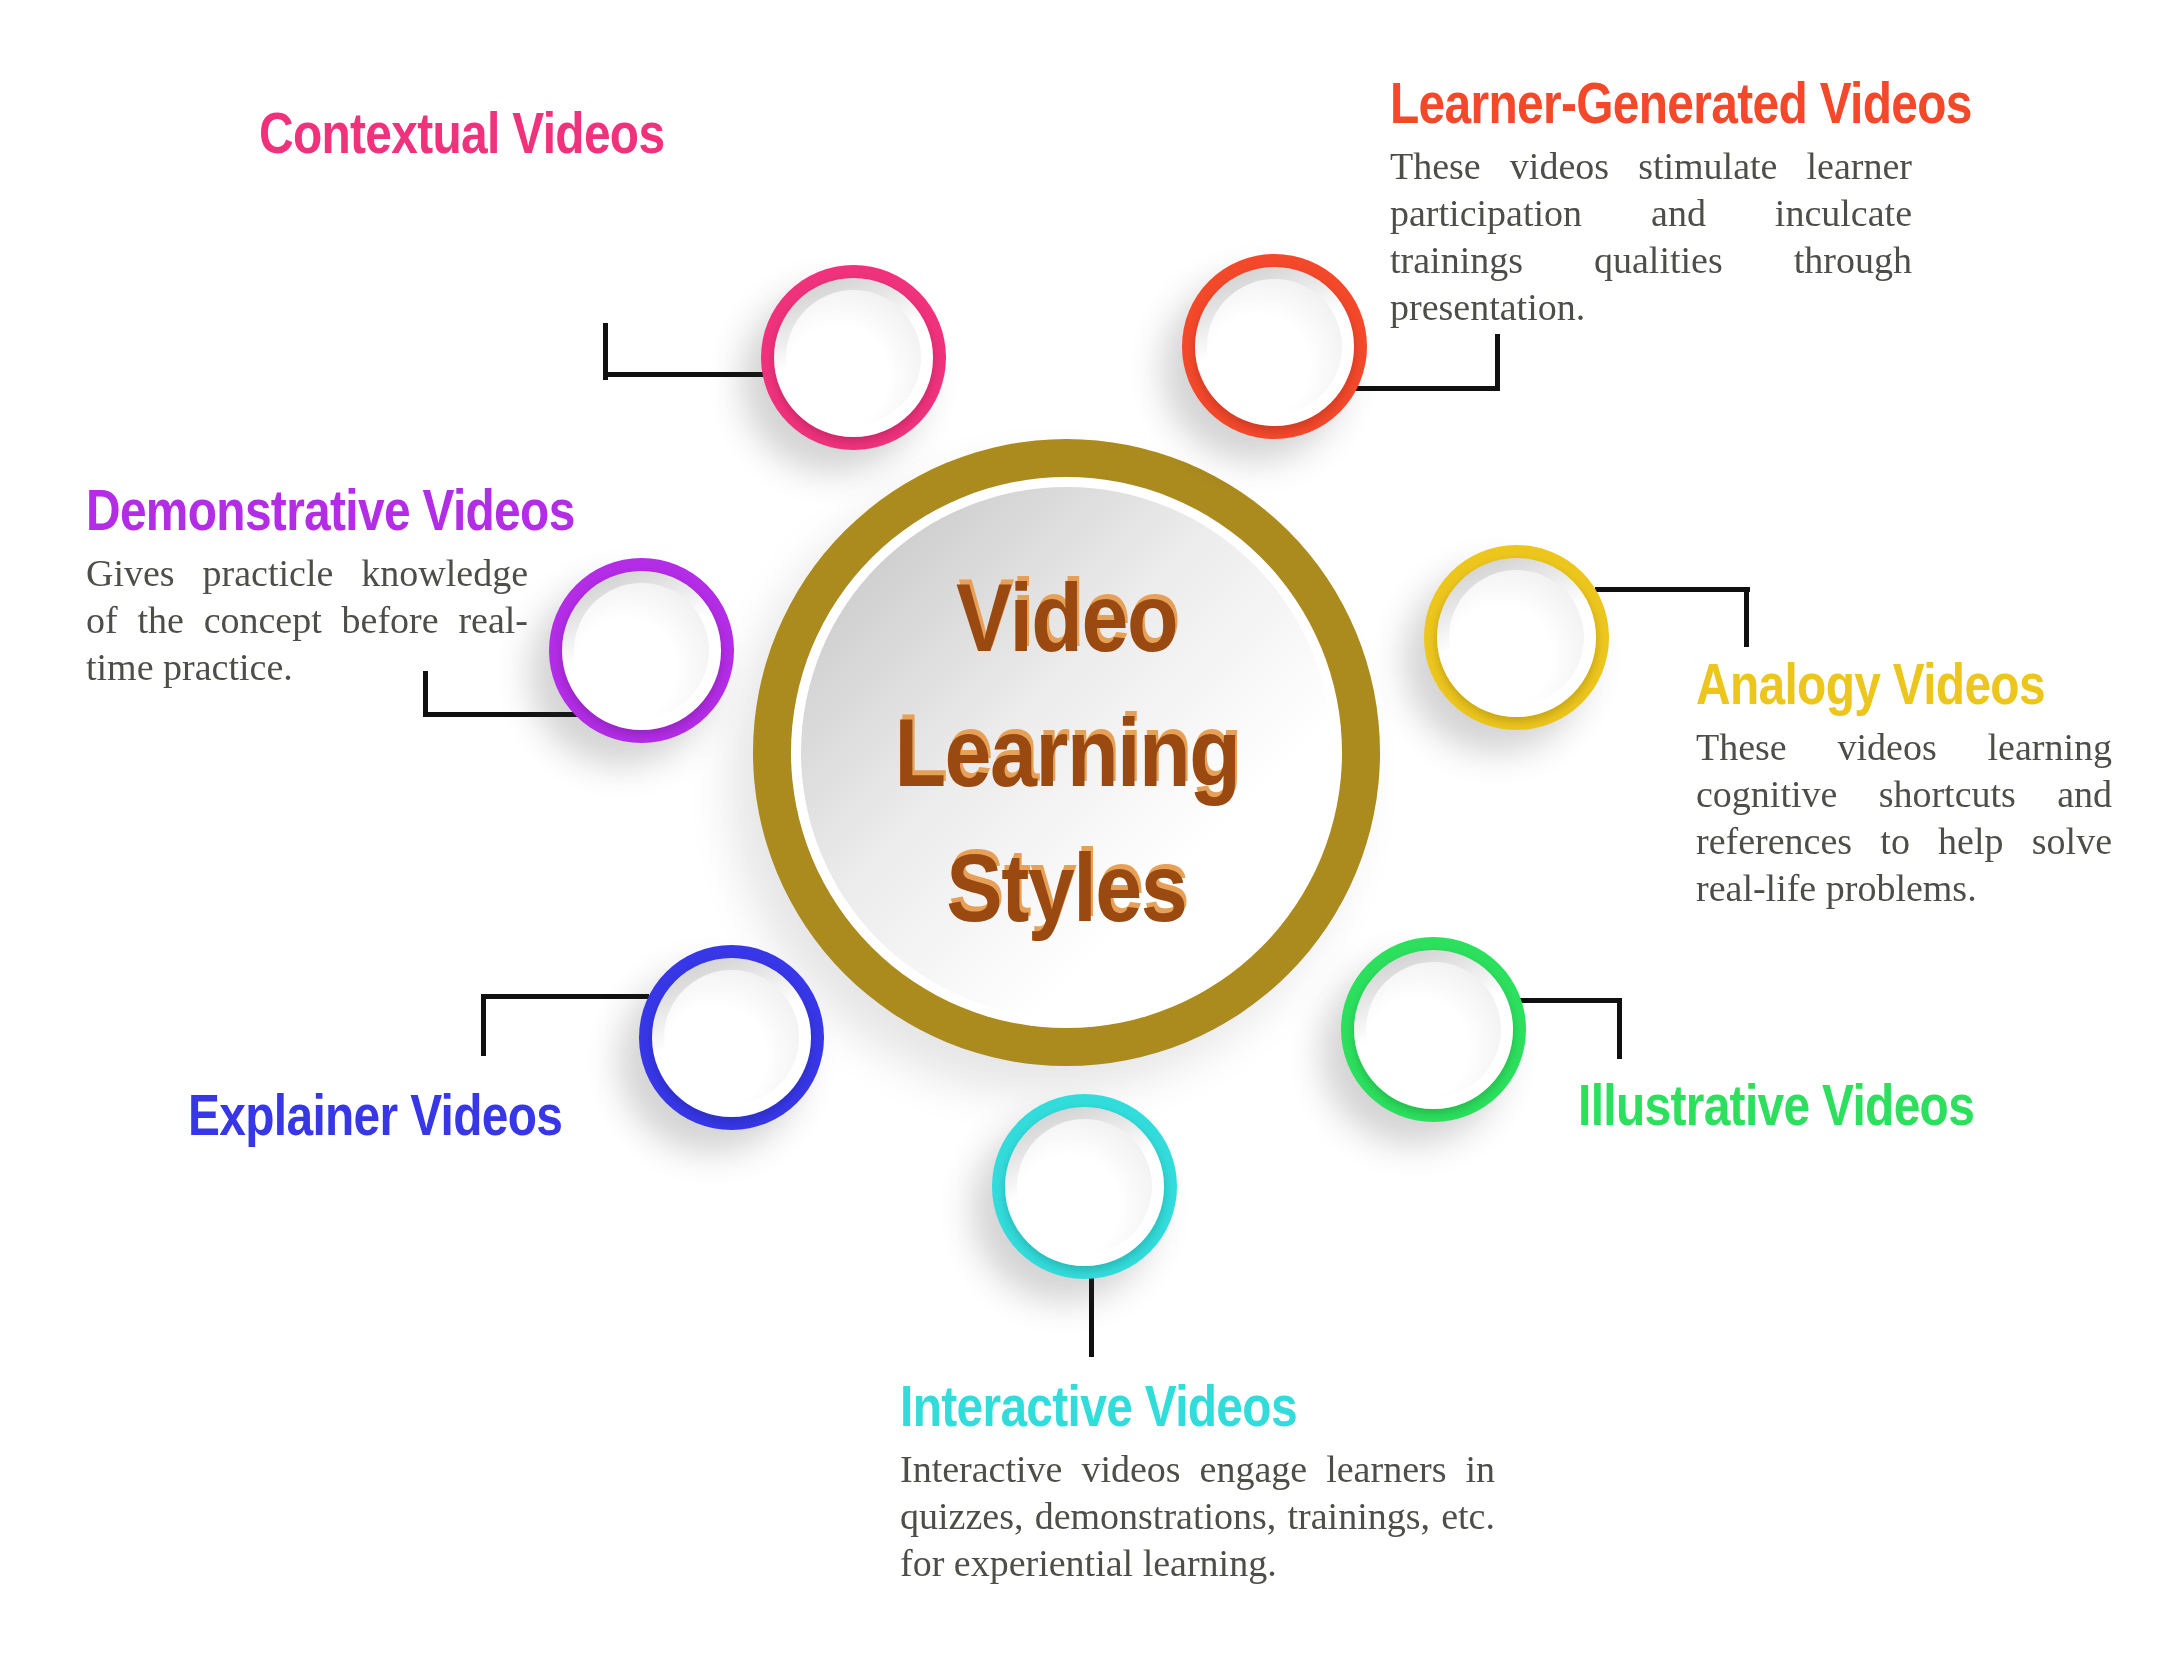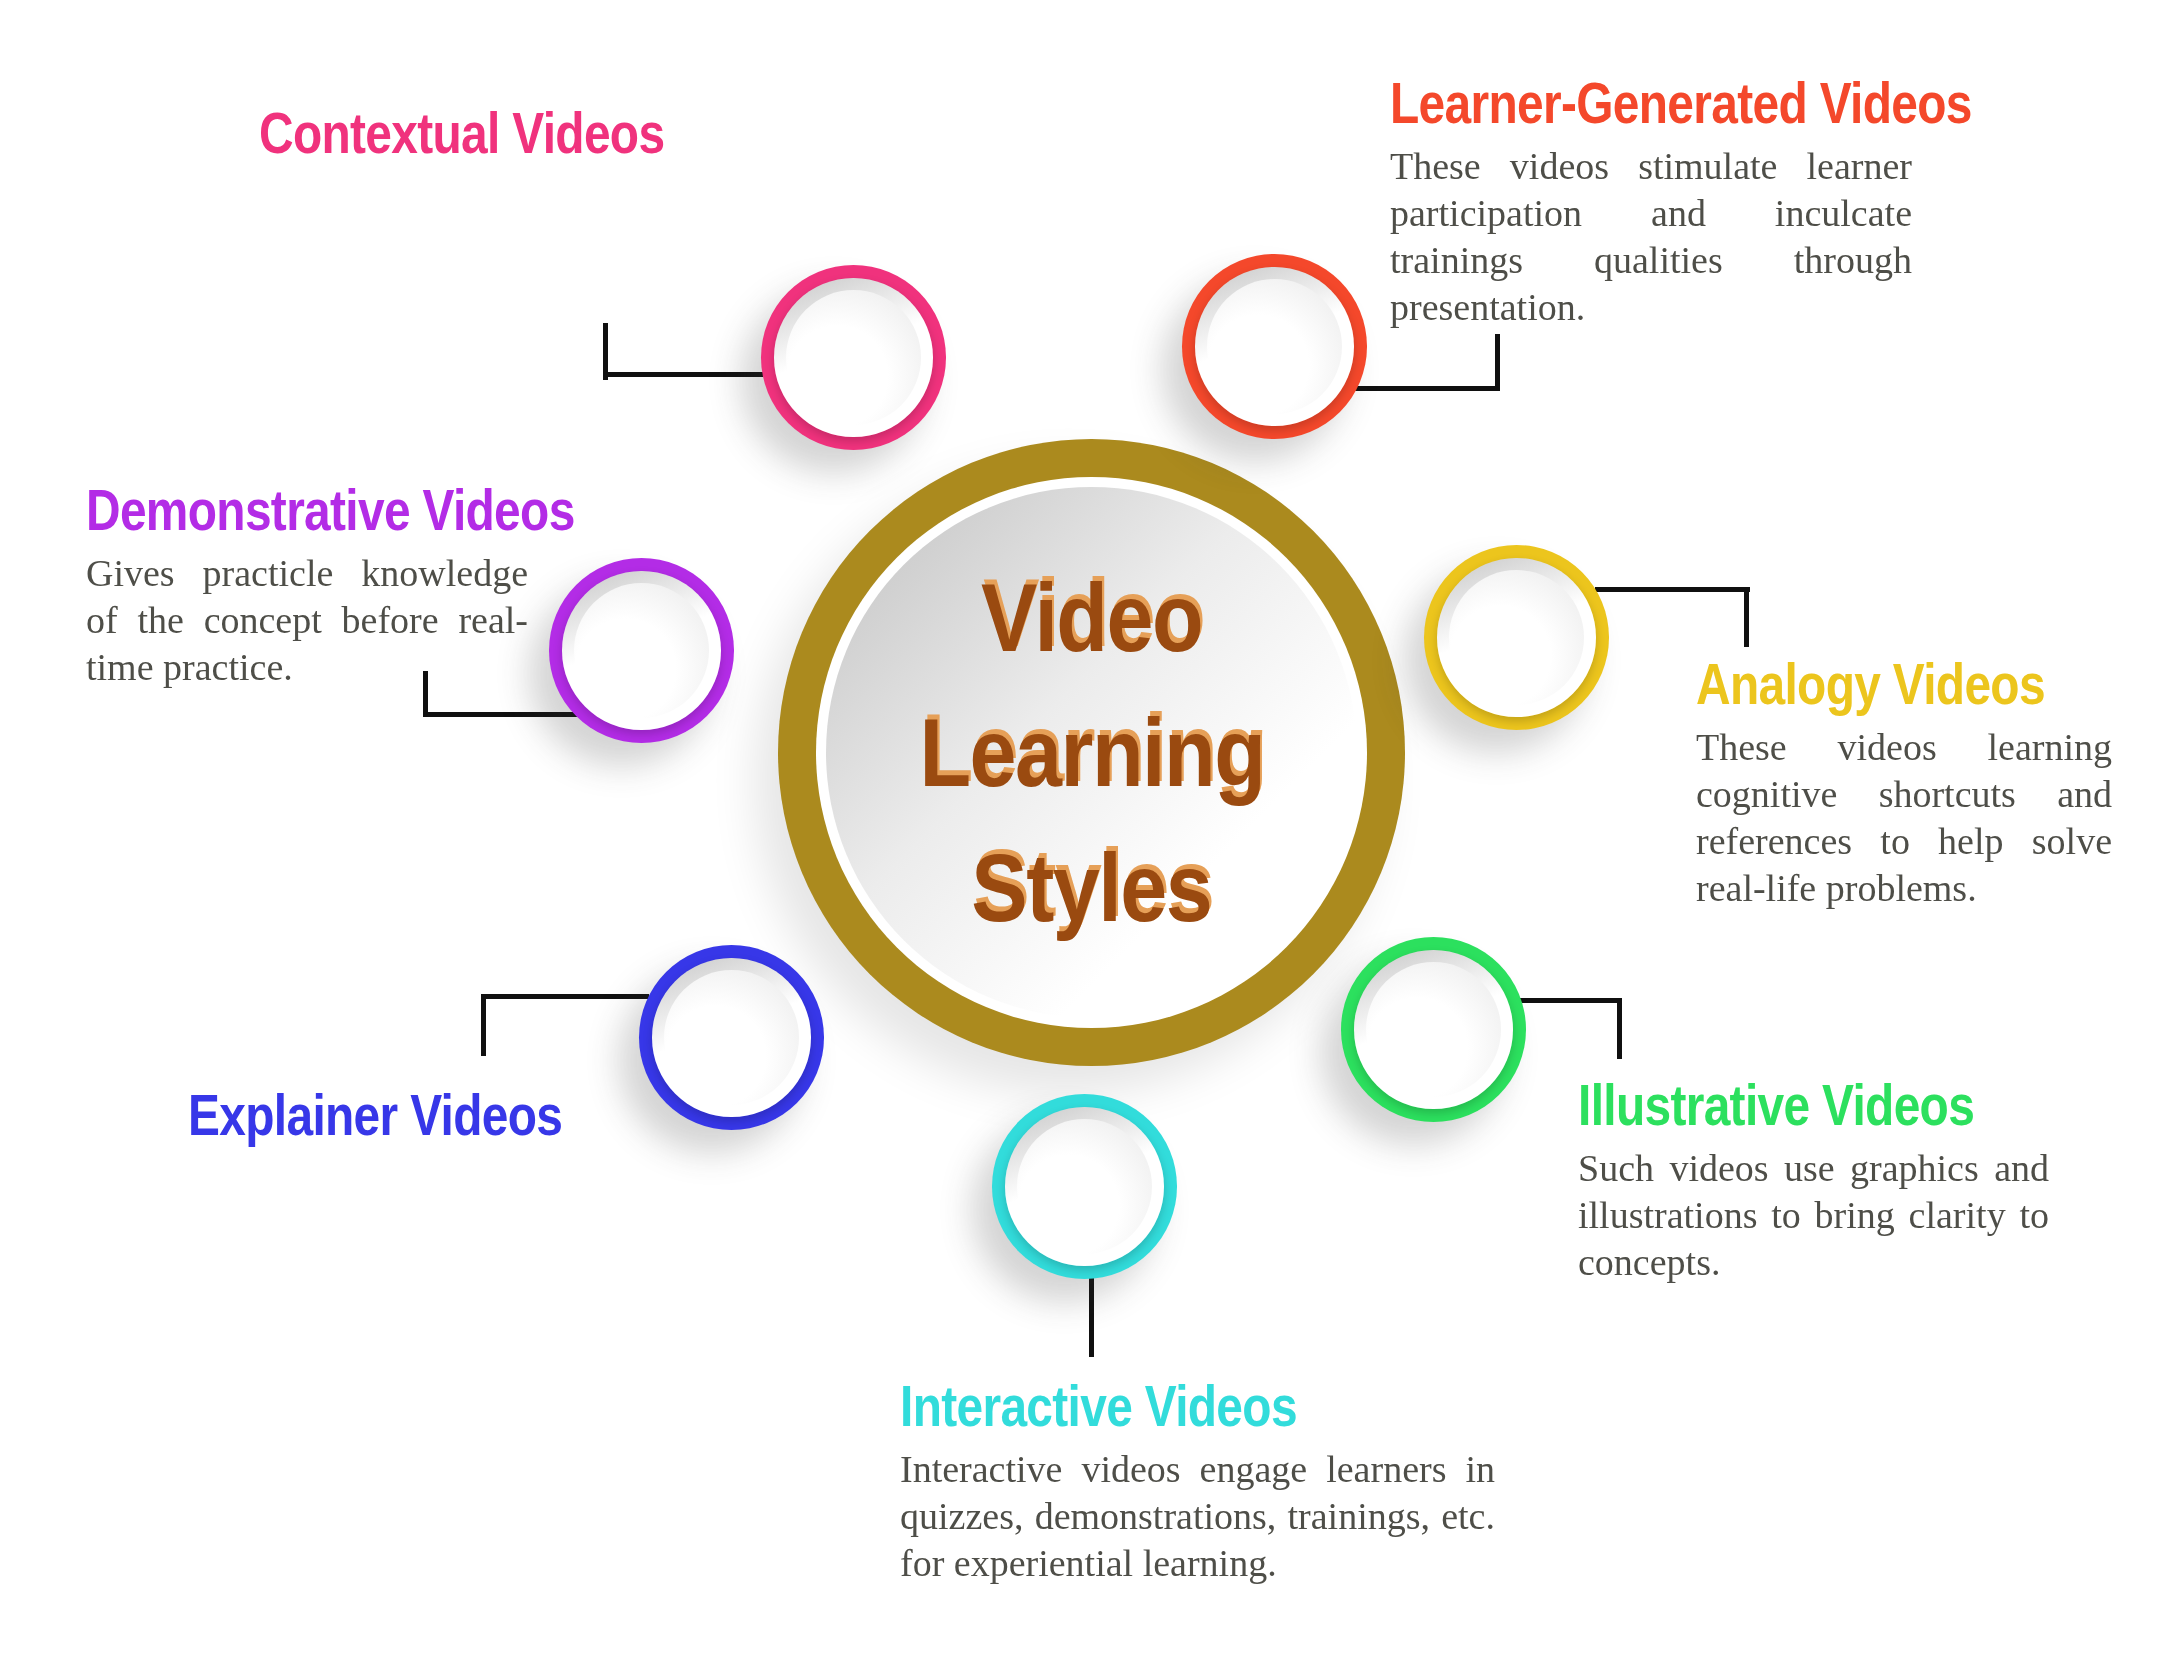--- a/index.html
+++ b/index.html
@@ -2,21 +2,21 @@
 <html style="font-size:13.3px"><head>
 <meta charset="utf-8">
 <style>
   html,body{margin:0;padding:0;}
   body{
     width:2183px;height:1674px;position:relative;overflow:hidden;
     background:#ffffff;font-family:"Liberation Sans",sans-serif;
   }
   
   .hub{
-    position:absolute;left:778px;top:439px;width:627px;height:627px;
+    position:absolute;left:753px;top:439px;width:627px;height:627px;
     border-radius:50%;background:var(--gold,#ab8a1e);
     box-shadow:-23px 28px 46px rgba(0,0,0,.10);
   }
   .hub::before{ 
     content:"";position:absolute;inset:38px;border-radius:50%;background:#ffffff;
   }
   .hub::after{ 
     content:"";position:absolute;inset:48px;border-radius:50%;
     background:linear-gradient(135deg,#c5c5c5 4%,#ececec 42%,#ffffff 72%);
   }
@@ -118,20 +118,19 @@
   <h2>Analogy Videos</h2>
   <p>These videos learning cognitive shortcuts and references to help solve real-life problems.</p>
 </div>
 
 <div class="tb" style="left: 188px; top: 1084px; width: 514px; --c: #3737e8;">
   <h2>Explainer Videos</h2>
 </div>
 
 <div class="tb" style="left: 1578px; top: 1074px; width: 471px; --c: #2ce05e;">
   <h2>Illustrative Videos</h2>
-  <p>Such videos use graphics and illustrations to bring clarity to concepts.</p>
 </div>
 
 <div class="tb" style="left: 900px; top: 1375px; width: 595px; --c: #32dcdb;">
   <h2>Interactive Videos</h2>
   <p>Interactive videos engage learners in quizzes, demonstrations, trainings, etc. for experiential learning.</p>
 </div>
 
 
 </body></html>

